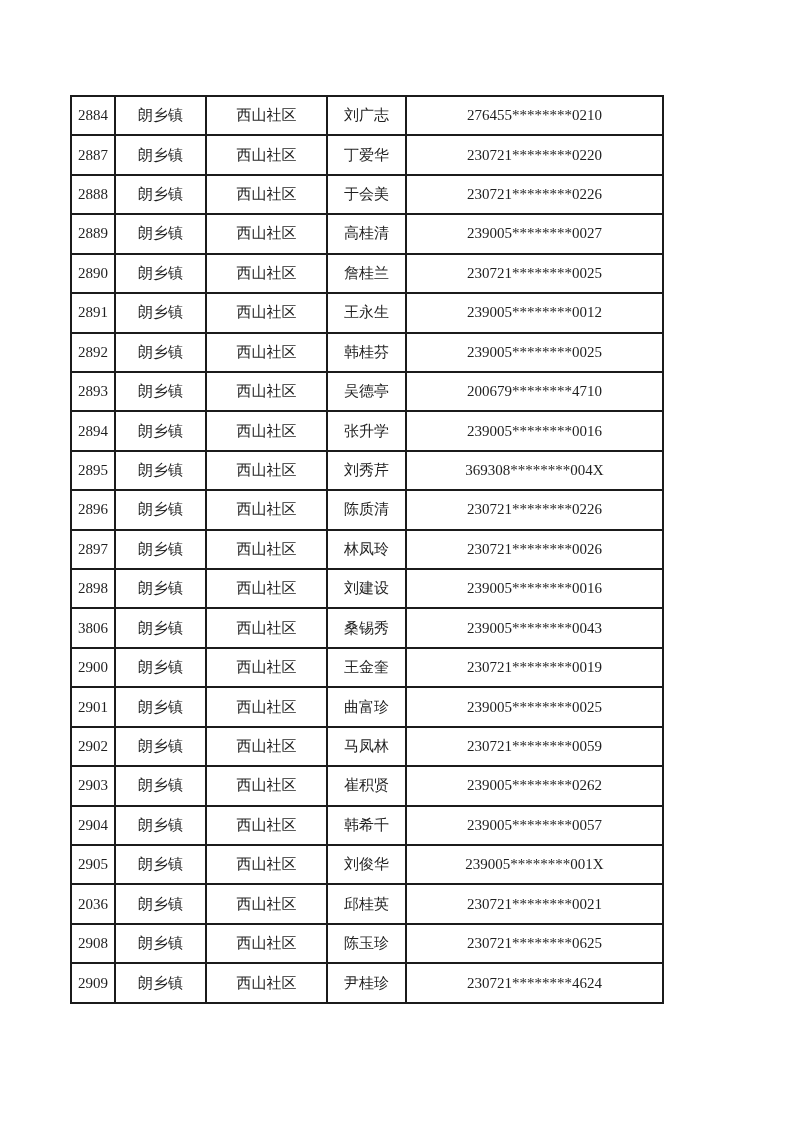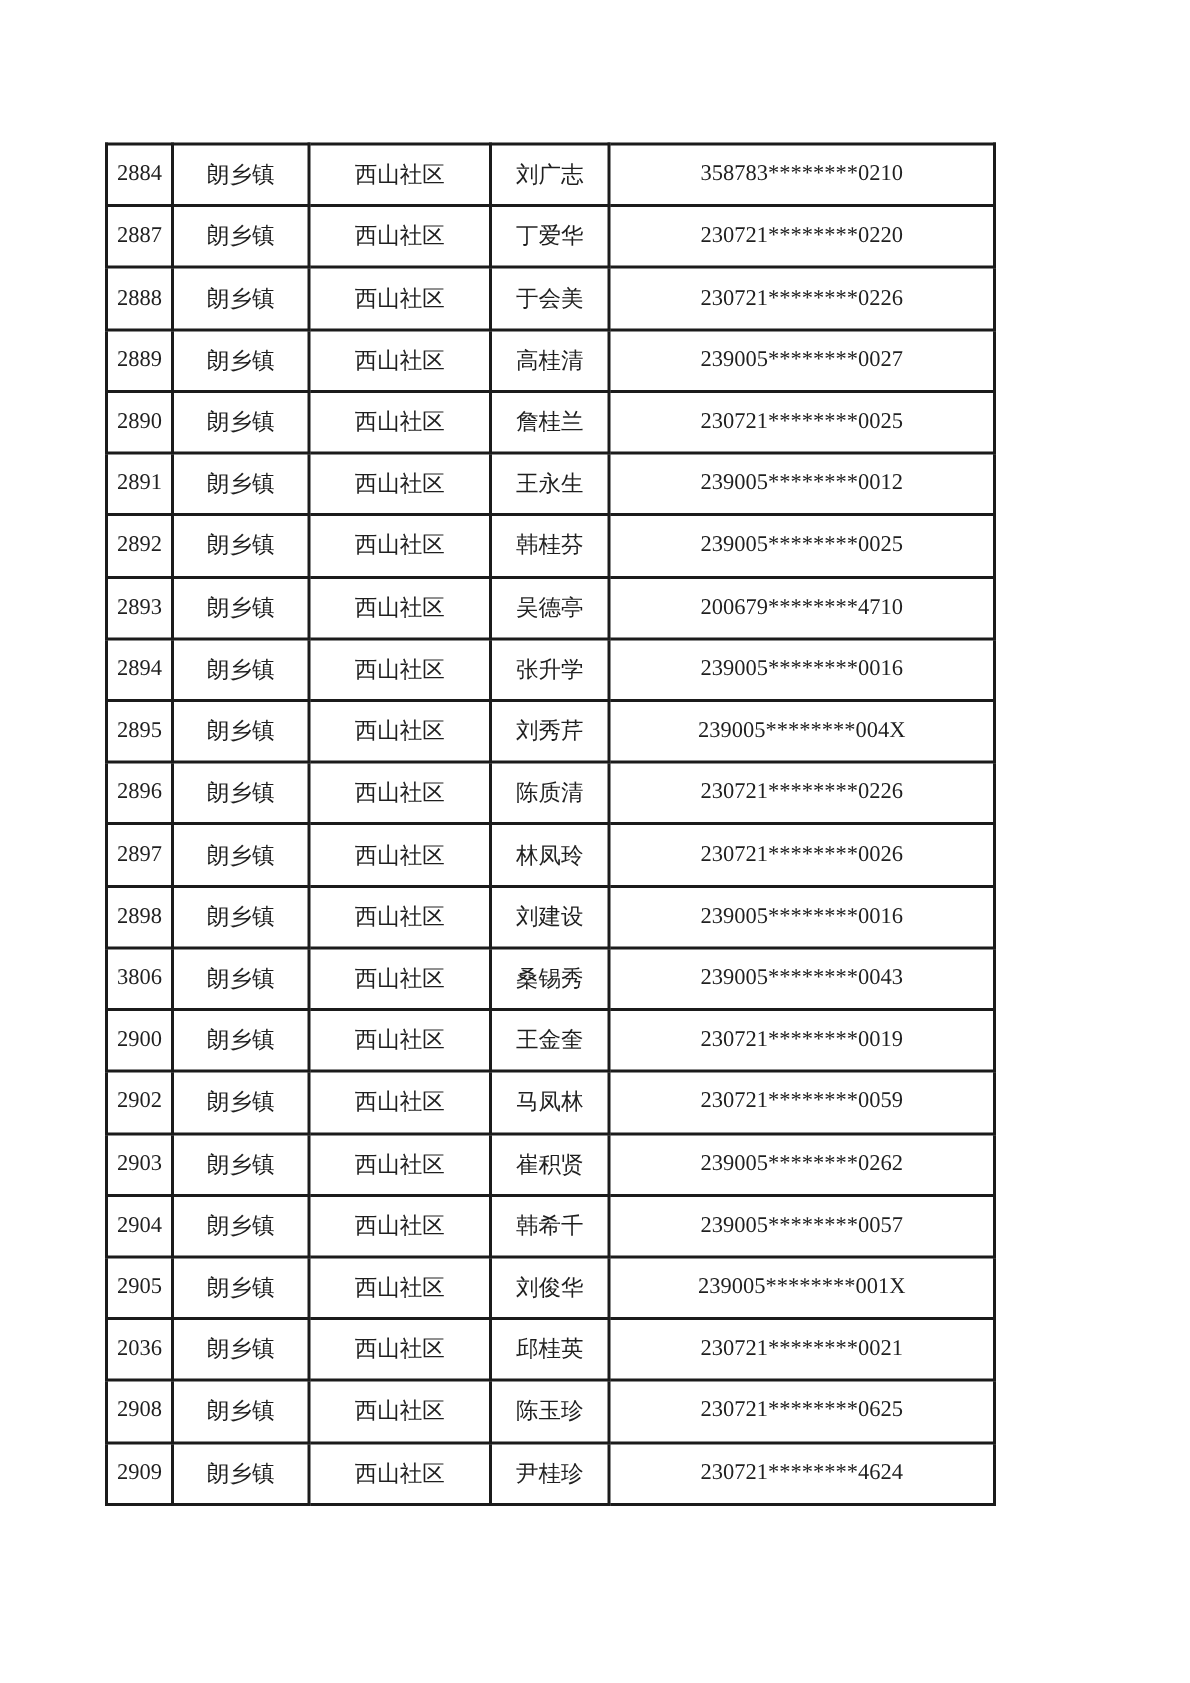--- a/index.html
+++ b/index.html
@@ -55,21 +55,21 @@
       <col class="c-community">
       <col class="c-name">
       <col class="c-id">
     </colgroup>
     <tbody>
         <tr>
           <td>2884</td>
           <td>朗乡镇</td>
           <td>西山社区</td>
           <td>刘广志</td>
-          <td>358783********0210</td>
+          <td>276455********0210</td>
         </tr>
         <tr>
           <td>2887</td>
           <td>朗乡镇</td>
           <td>西山社区</td>
           <td>丁爱华</td>
           <td>230721********0220</td>
         </tr>
         <tr>
           <td>2888</td>
@@ -118,21 +118,21 @@
           <td>朗乡镇</td>
           <td>西山社区</td>
           <td>张升学</td>
           <td>239005********0016</td>
         </tr>
         <tr>
           <td>2895</td>
           <td>朗乡镇</td>
           <td>西山社区</td>
           <td>刘秀芹</td>
-          <td>239005********004X</td>
+          <td>369308********004X</td>
         </tr>
         <tr>
           <td>2896</td>
           <td>朗乡镇</td>
           <td>西山社区</td>
           <td>陈质清</td>
           <td>230721********0226</td>
         </tr>
         <tr>
           <td>2897</td>
@@ -154,20 +154,27 @@
           <td>西山社区</td>
           <td>桑锡秀</td>
           <td>239005********0043</td>
         </tr>
         <tr>
           <td>2900</td>
           <td>朗乡镇</td>
           <td>西山社区</td>
           <td>王金奎</td>
           <td>230721********0019</td>
+        </tr>
+        <tr>
+          <td>2901</td>
+          <td>朗乡镇</td>
+          <td>西山社区</td>
+          <td>曲富珍</td>
+          <td>239005********0025</td>
         </tr>
         <tr>
           <td>2902</td>
           <td>朗乡镇</td>
           <td>西山社区</td>
           <td>马凤林</td>
           <td>230721********0059</td>
         </tr>
         <tr>
           <td>2903</td>

